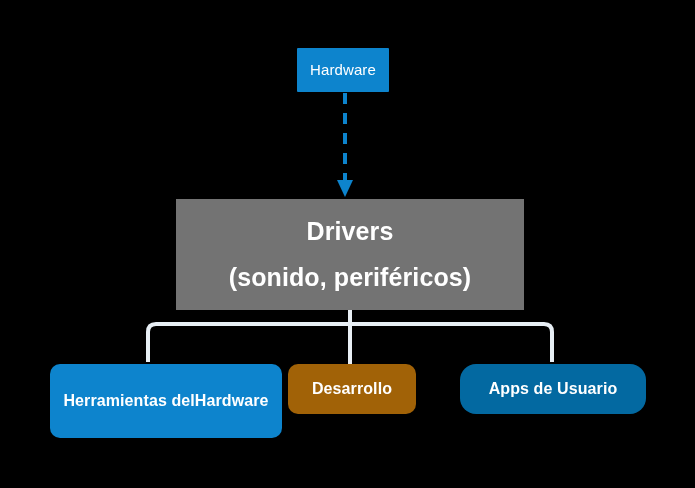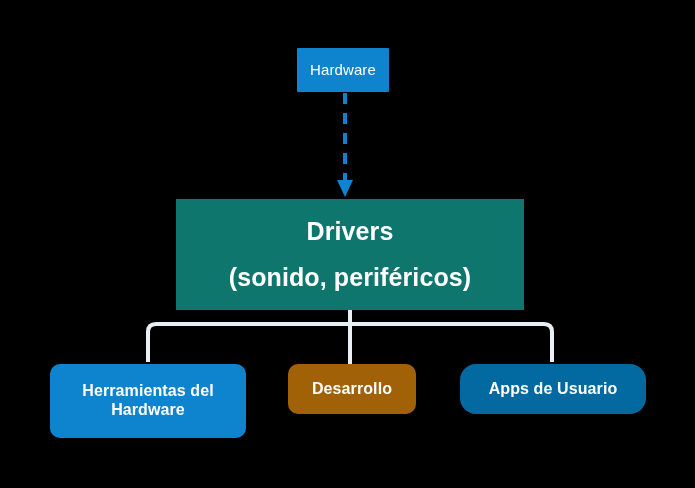--- a/index.html
+++ b/index.html
@@ -51,37 +51,37 @@
     border-radius: 1px;
     font-size: 15px;
     font-weight: normal;
   }
   
   #node-drivers {
     left: 176px;
     top: 199px;
     width: 348px;
     height: 111px;
-    background: #0f766e;
+    background: #737373;
     border-radius: 0;
     font-size: 25px;
     flex-direction: column;
   }
   #node-drivers .line-1 { display: block; }
   #node-drivers .line-2 { display: block; margin-top: 16px; }
   
   #node-herramientas {
     left: 50px;
     top: 364px;
-    width: 196px;
+    width: 232px;
     height: 74px;
     background: #0d84cd;
     border-radius: 10px;
     font-size: 16px;
-    flex-direction: column;
+    flex-direction: row;
   }
   #node-desarrollo {
     left: 288px;
     top: 364px;
     width: 128px;
     height: 50px;
     background: #a16207;
     border-radius: 10px;
     font-size: 16px;
   }

